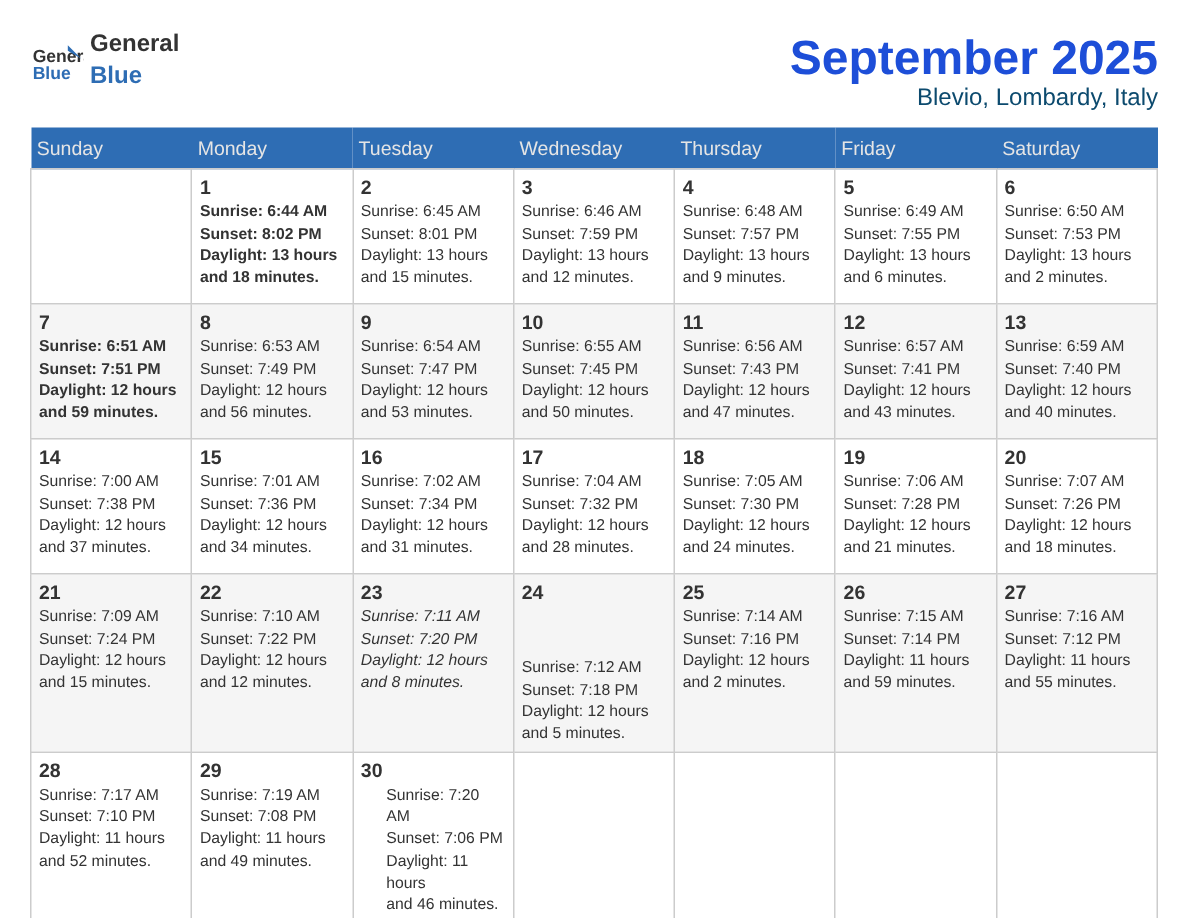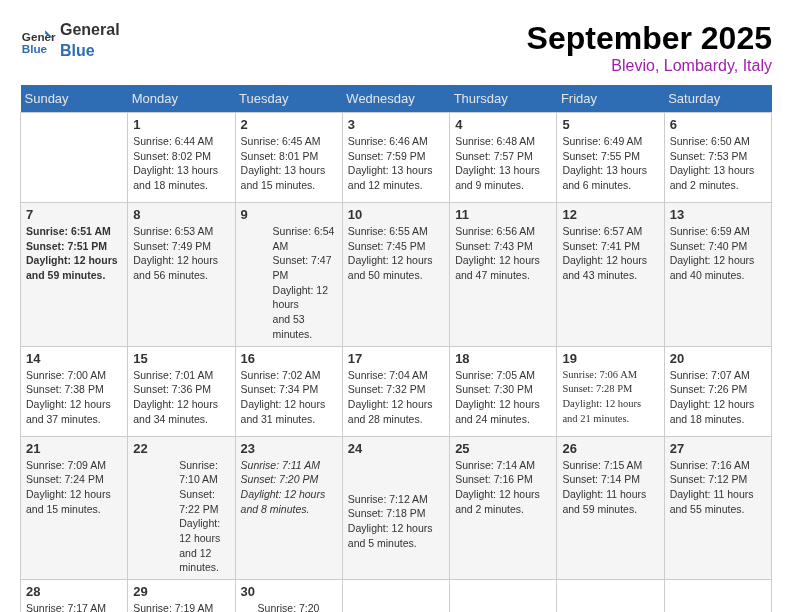--- a/index.html
+++ b/index.html
@@ -24,25 +24,25 @@
       width: 36px;
       height: 36px;
       margin-right: 4px;
     }
     .title-block {
       text-align: right;
     }
     .month-title {
       font-size: 32px;
       font-weight: bold;
-      color: #000000;
+      color: #1d4ed8;
     }
     .location {
       font-size: 16px;
-      color: #a21caf;
+      color: #0c4a6e;
     }
     table {
       width: 100%;
       border-collapse: collapse;
       font-size: 11px;
     }
     th {
       background-color: #2e6db4;
       color: #e5e5e5;
       padding: 6px 4px;
@@ -111,21 +111,21 @@
         <th>Thursday</th>
         <th>Friday</th>
         <th>Saturday</th>
       </tr>
   </thead>
   <tbody id="calendar-body">
       <tr>
         <td class="empty-cell"></td>
         <td>
           <span class="day-num">1</span>
-          <div class="day-info" style="white-space: pre-line;">Sunrise: 6:44 AM
+          <div class="day-info" style="white-space: pre-line; font-weight: bold;">Sunrise: 6:44 AM
 Sunset: 8:02 PM
 Daylight: 13 hours
 and 18 minutes.</div>
         </td>
         <td>
           <span class="day-num">2</span>
           <div class="day-info" style="white-space: pre-line;">Sunrise: 6:45 AM
 Sunset: 8:01 PM
 Daylight: 13 hours
 and 15 minutes.</div>
@@ -169,21 +169,21 @@
         </td>
         <td>
           <span class="day-num">8</span>
           <div class="day-info" style="white-space: pre-line;">Sunrise: 6:53 AM
 Sunset: 7:49 PM
 Daylight: 12 hours
 and 56 minutes.</div>
         </td>
         <td>
           <span class="day-num">9</span>
-          <div class="day-info" style="white-space: pre-line; margin-left: 32px;">Sunrise: 6:54 AM
+          <div class="day-info" style="white-space: pre-line;">Sunrise: 6:54 AM
 Sunset: 7:47 PM
 Daylight: 12 hours
 and 53 minutes.</div>
         </td>
         <td>
           <span class="day-num">10</span>
           <div class="day-info" style="white-space: pre-line;">Sunrise: 6:55 AM
 Sunset: 7:45 PM
 Daylight: 12 hours
 and 50 minutes.</div>
@@ -241,21 +241,21 @@
         </td>
         <td>
           <span class="day-num">18</span>
           <div class="day-info" style="white-space: pre-line;">Sunrise: 7:05 AM
 Sunset: 7:30 PM
 Daylight: 12 hours
 and 24 minutes.</div>
         </td>
         <td>
           <span class="day-num">19</span>
-          <div class="day-info" style="white-space: pre-line; font-family: Liberation Serif, serif;">Sunrise: 7:06 AM
+          <div class="day-info" style="white-space: pre-line;">Sunrise: 7:06 AM
 Sunset: 7:28 PM
 Daylight: 12 hours
 and 21 minutes.</div>
         </td>
         <td>
           <span class="day-num">20</span>
           <div class="day-info" style="white-space: pre-line;">Sunrise: 7:07 AM
 Sunset: 7:26 PM
 Daylight: 12 hours
 and 18 minutes.</div>
@@ -264,21 +264,21 @@
       <tr>
         <td>
           <span class="day-num">21</span>
           <div class="day-info" style="white-space: pre-line;">Sunrise: 7:09 AM
 Sunset: 7:24 PM
 Daylight: 12 hours
 and 15 minutes.</div>
         </td>
         <td>
           <span class="day-num">22</span>
-          <div class="day-info" style="white-space: pre-line; margin-left: 46px;">Sunrise: 7:10 AM
+          <div class="day-info" style="white-space: pre-line;">Sunrise: 7:10 AM
 Sunset: 7:22 PM
 Daylight: 12 hours
 and 12 minutes.</div>
         </td>
         <td>
           <span class="day-num">23</span>
           <div class="day-info" style="white-space: pre-line; font-style: italic;">Sunrise: 7:11 AM
 Sunset: 7:20 PM
 Daylight: 12 hours
 and 8 minutes.</div>

